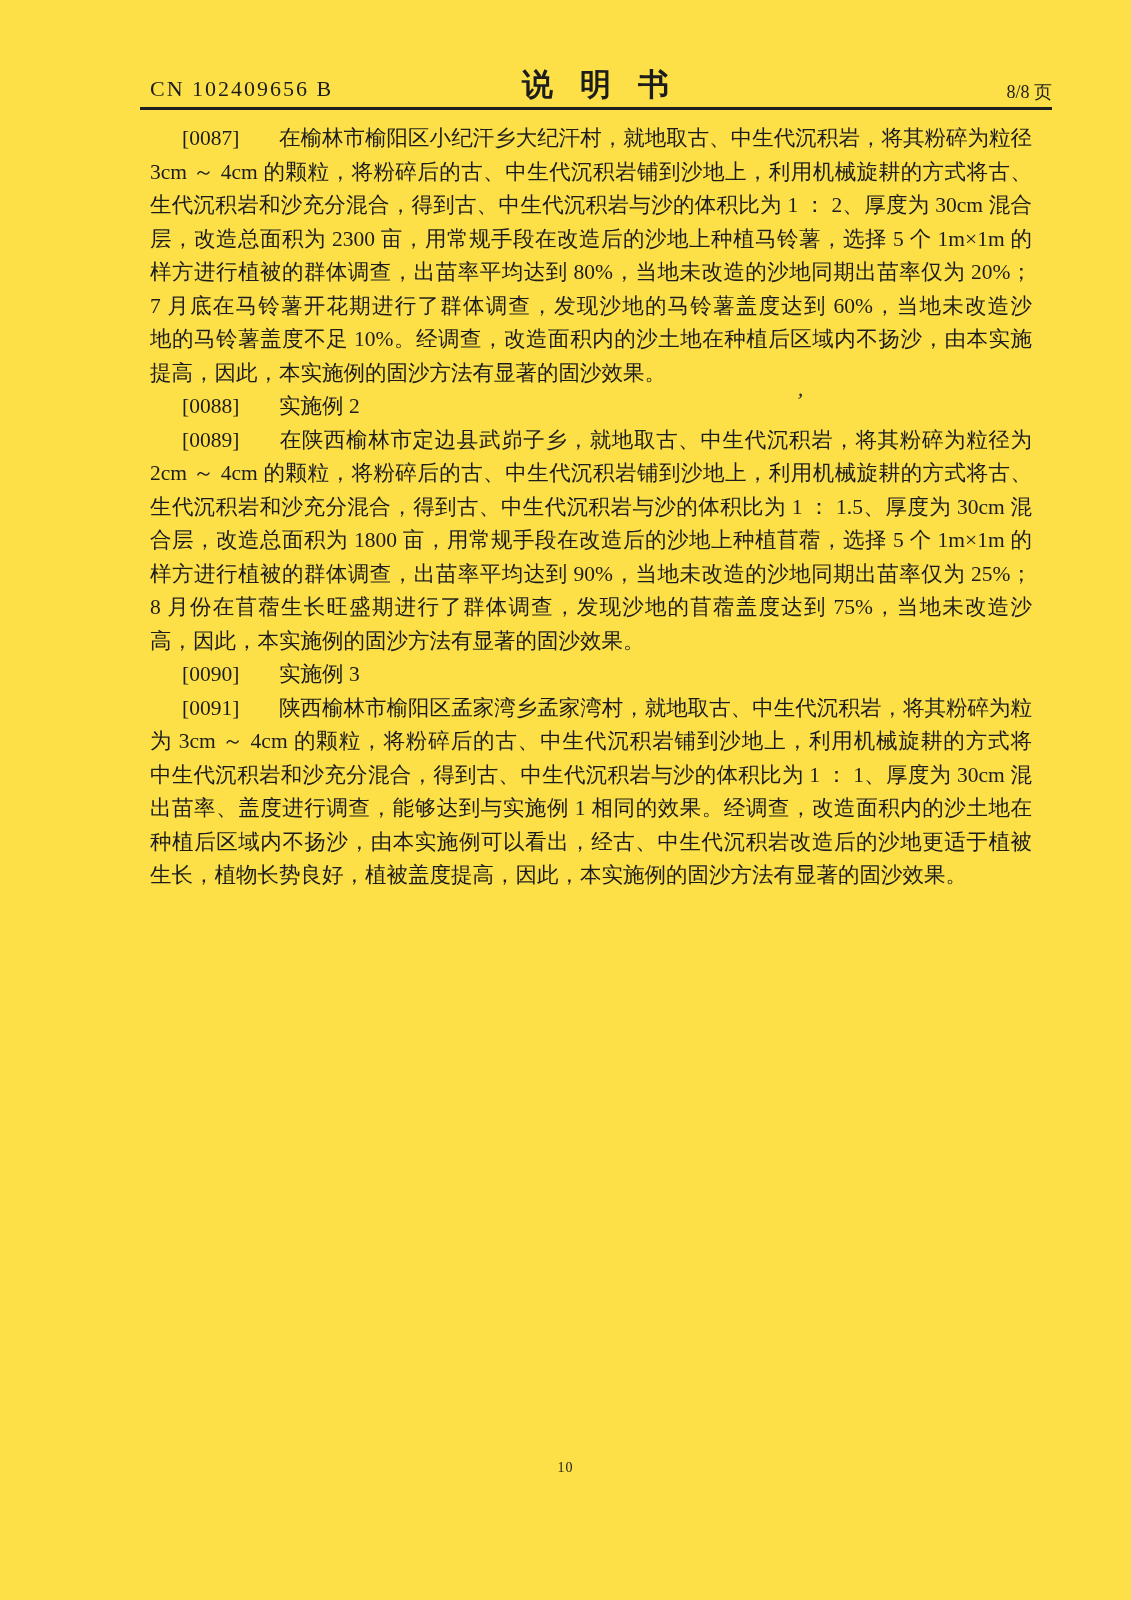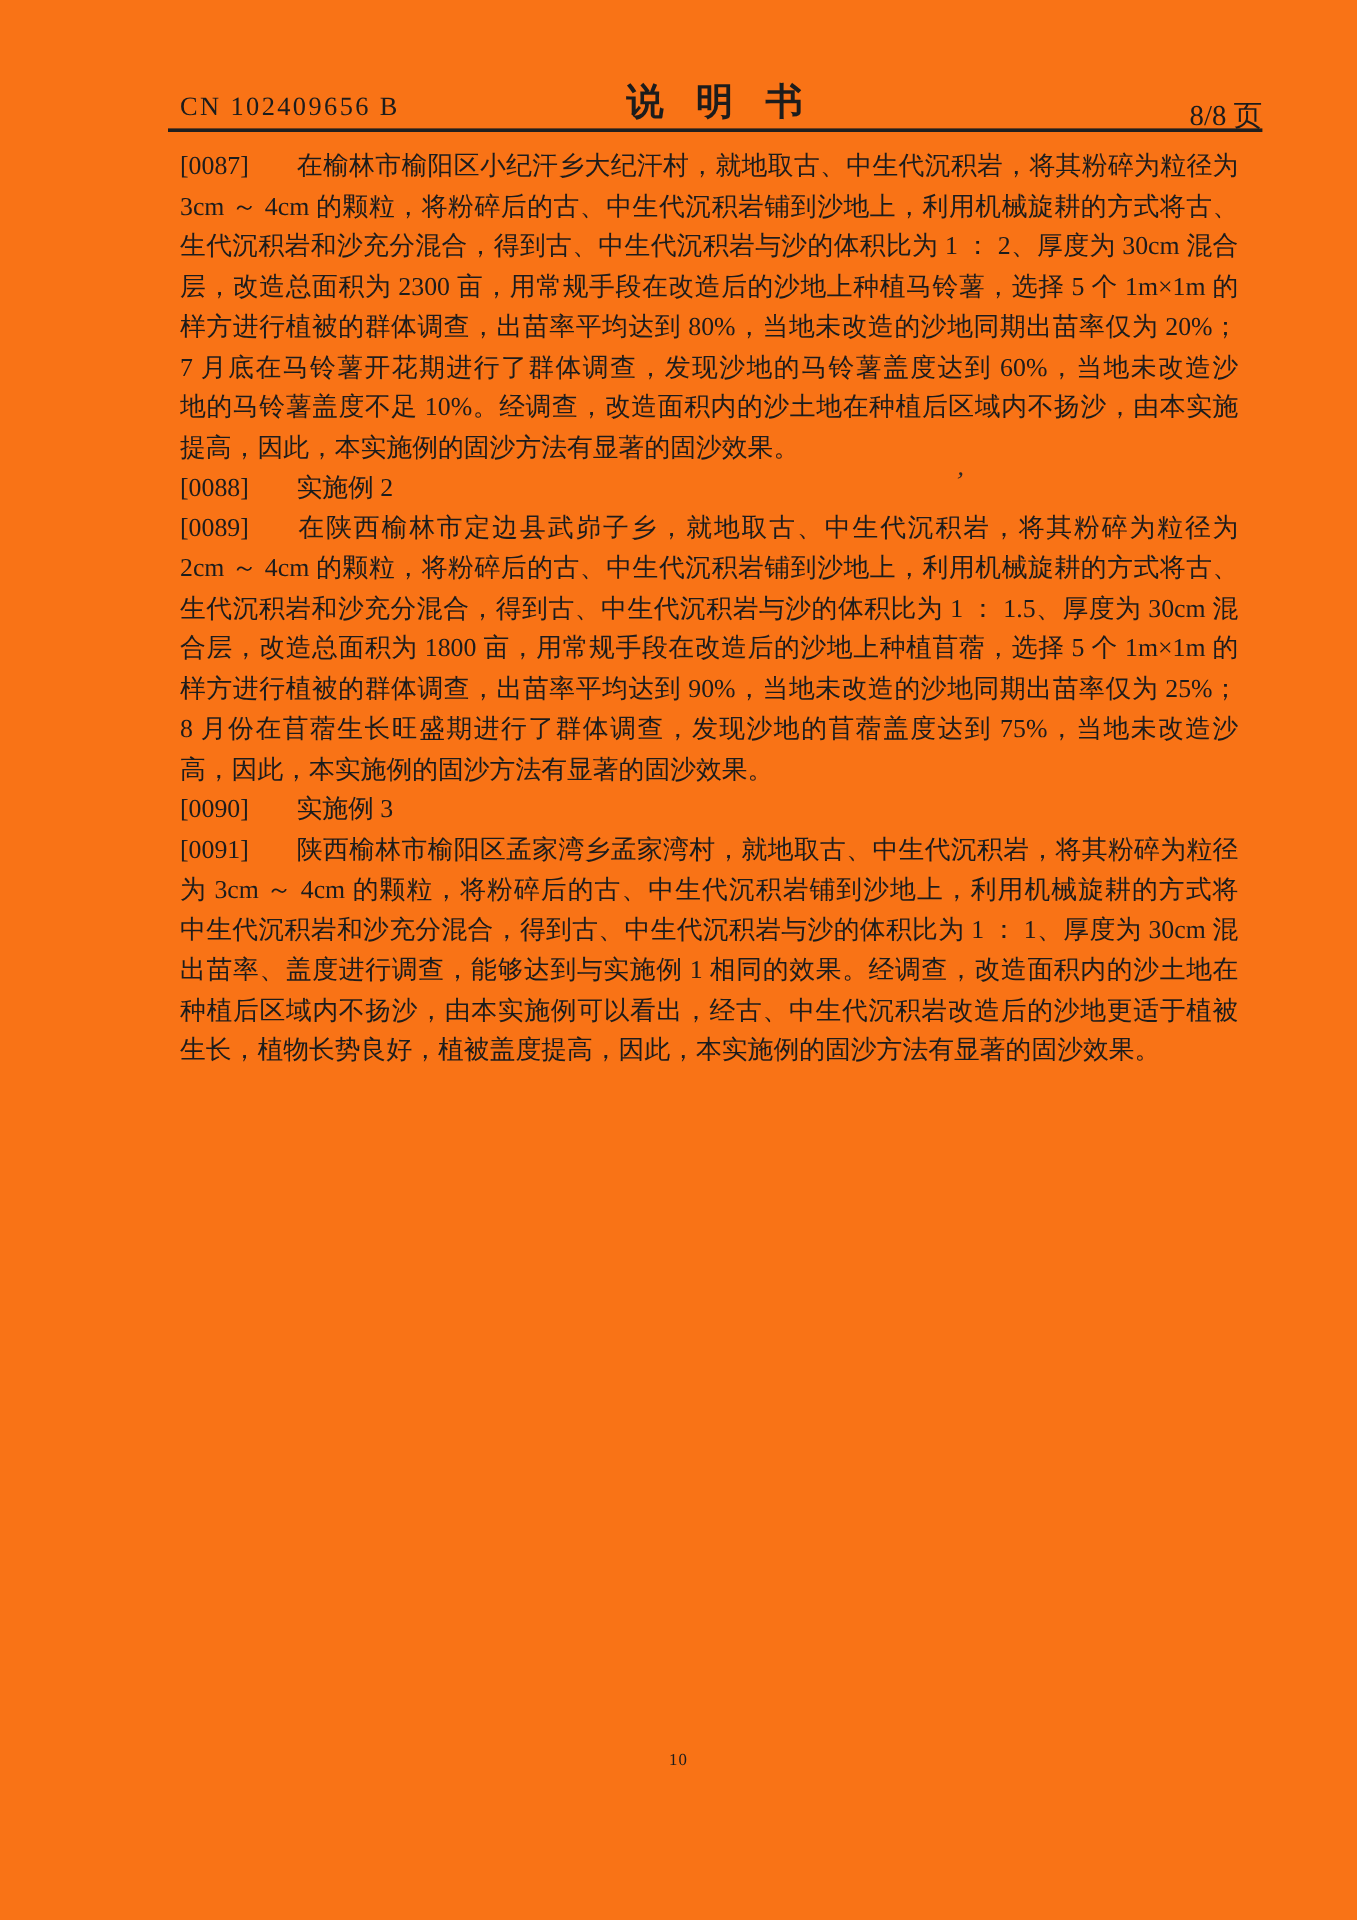--- a/index.html
+++ b/index.html
@@ -5,21 +5,21 @@
   html, body {
     margin: 0;
     padding: 0;
     background: #e8e8e8;
   }
   .page {
     position: relative;
     width: 1131px;
     height: 1600px;
     margin: 0 auto;
-    background: #f97316;
+    background: #fde047;
     color: #1c1c1c;
     font-family: "Liberation Serif", "DejaVu Serif", serif;
     overflow: hidden;
   }
   .header-patent-number {
     position: absolute;
     top: 76px;
     left: 150px;
     font-size: 22px;
     letter-spacing: 2px;
@@ -35,21 +35,21 @@
     white-space: nowrap;
   }
   .header-doc-title .spread {
     letter-spacing: 27px;
     margin-right: -27px;
   }
   .header-page-indicator {
     position: absolute;
     top: 80px;
     right: 79px;
-    font-size: 24px;
+    font-size: 18px;
     white-space: nowrap;
   }
   .header-rule {
     position: absolute;
     top: 107px;
     left: 140px;
     width: 912px;
     height: 3px;
     background: #1f1f1f;
   }
@@ -68,20 +68,21 @@
     text-align-last: justify;
     white-space: normal;
   }
   .line.line-end {
     text-align: left;
     text-align-last: left;
   }
   .ptag {
     display: inline-block;
     width: 97px;
+    margin-left: 32px;
   }
   .scan-artifact {
     position: absolute;
     top: 388px;
     left: 796px;
     font-size: 22px;
     color: #2a2a2a;
     transform: rotate(8deg);
   }
   .footer-page-number {

